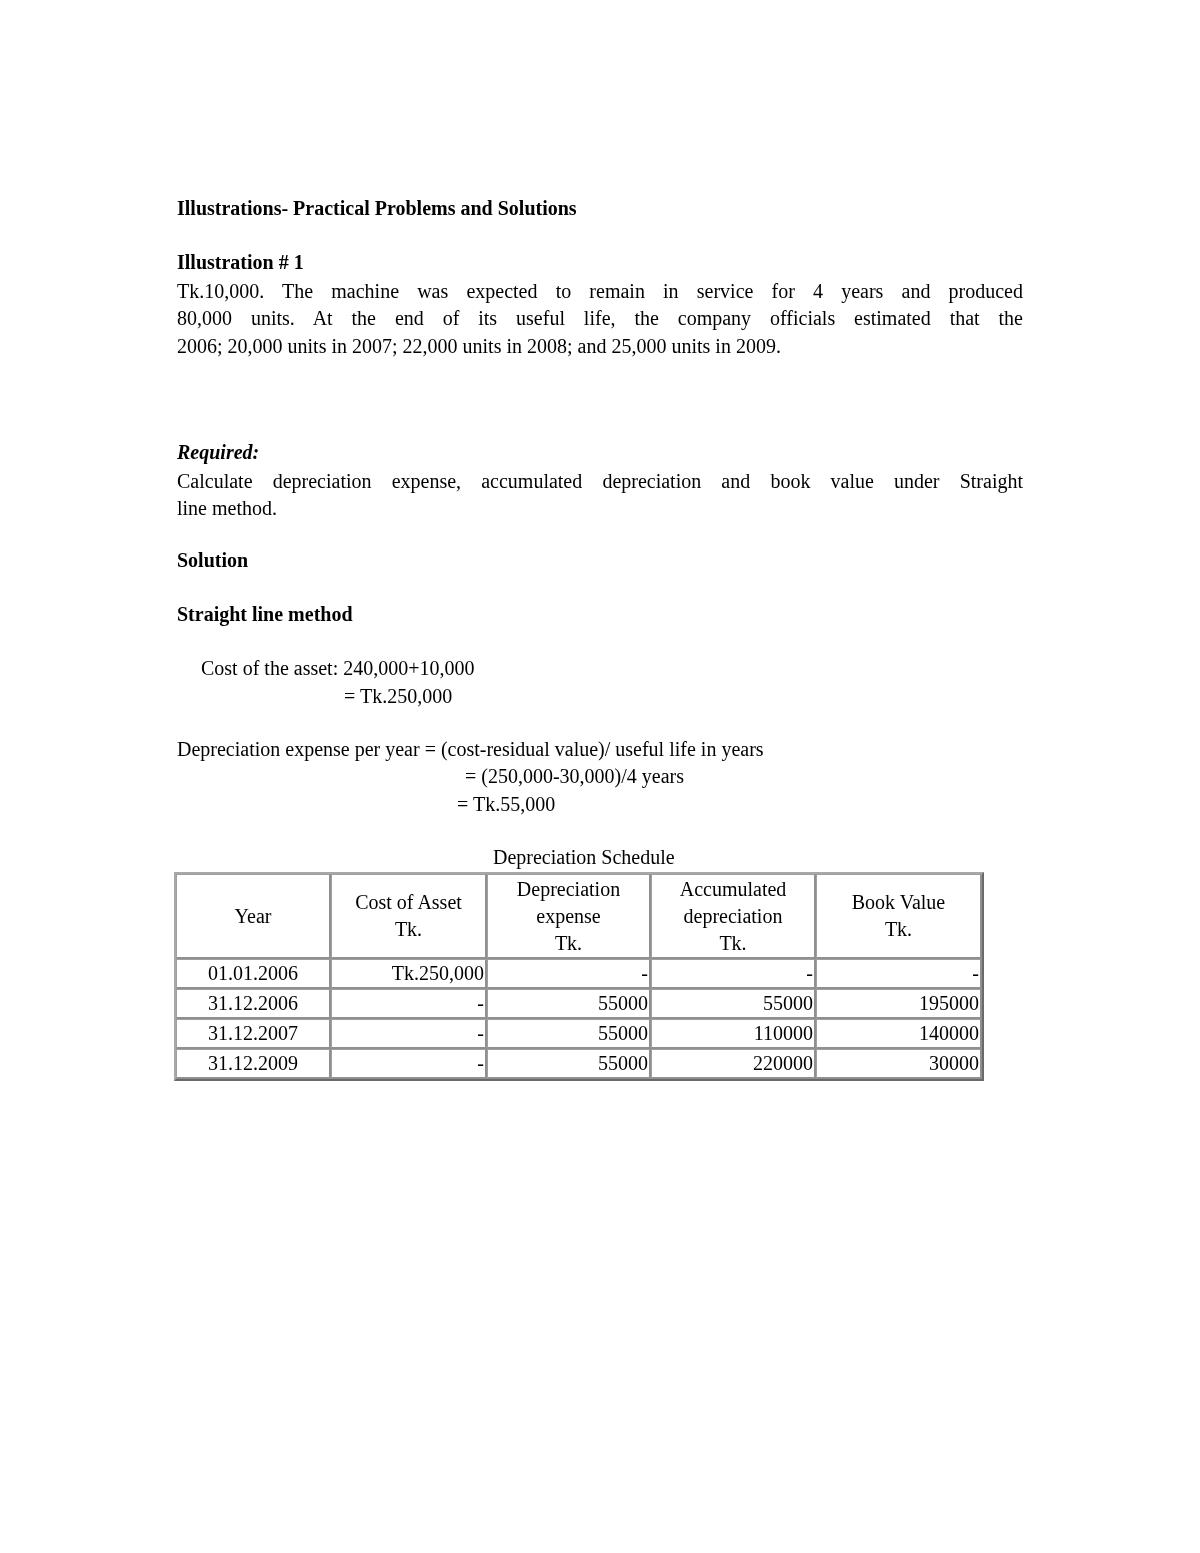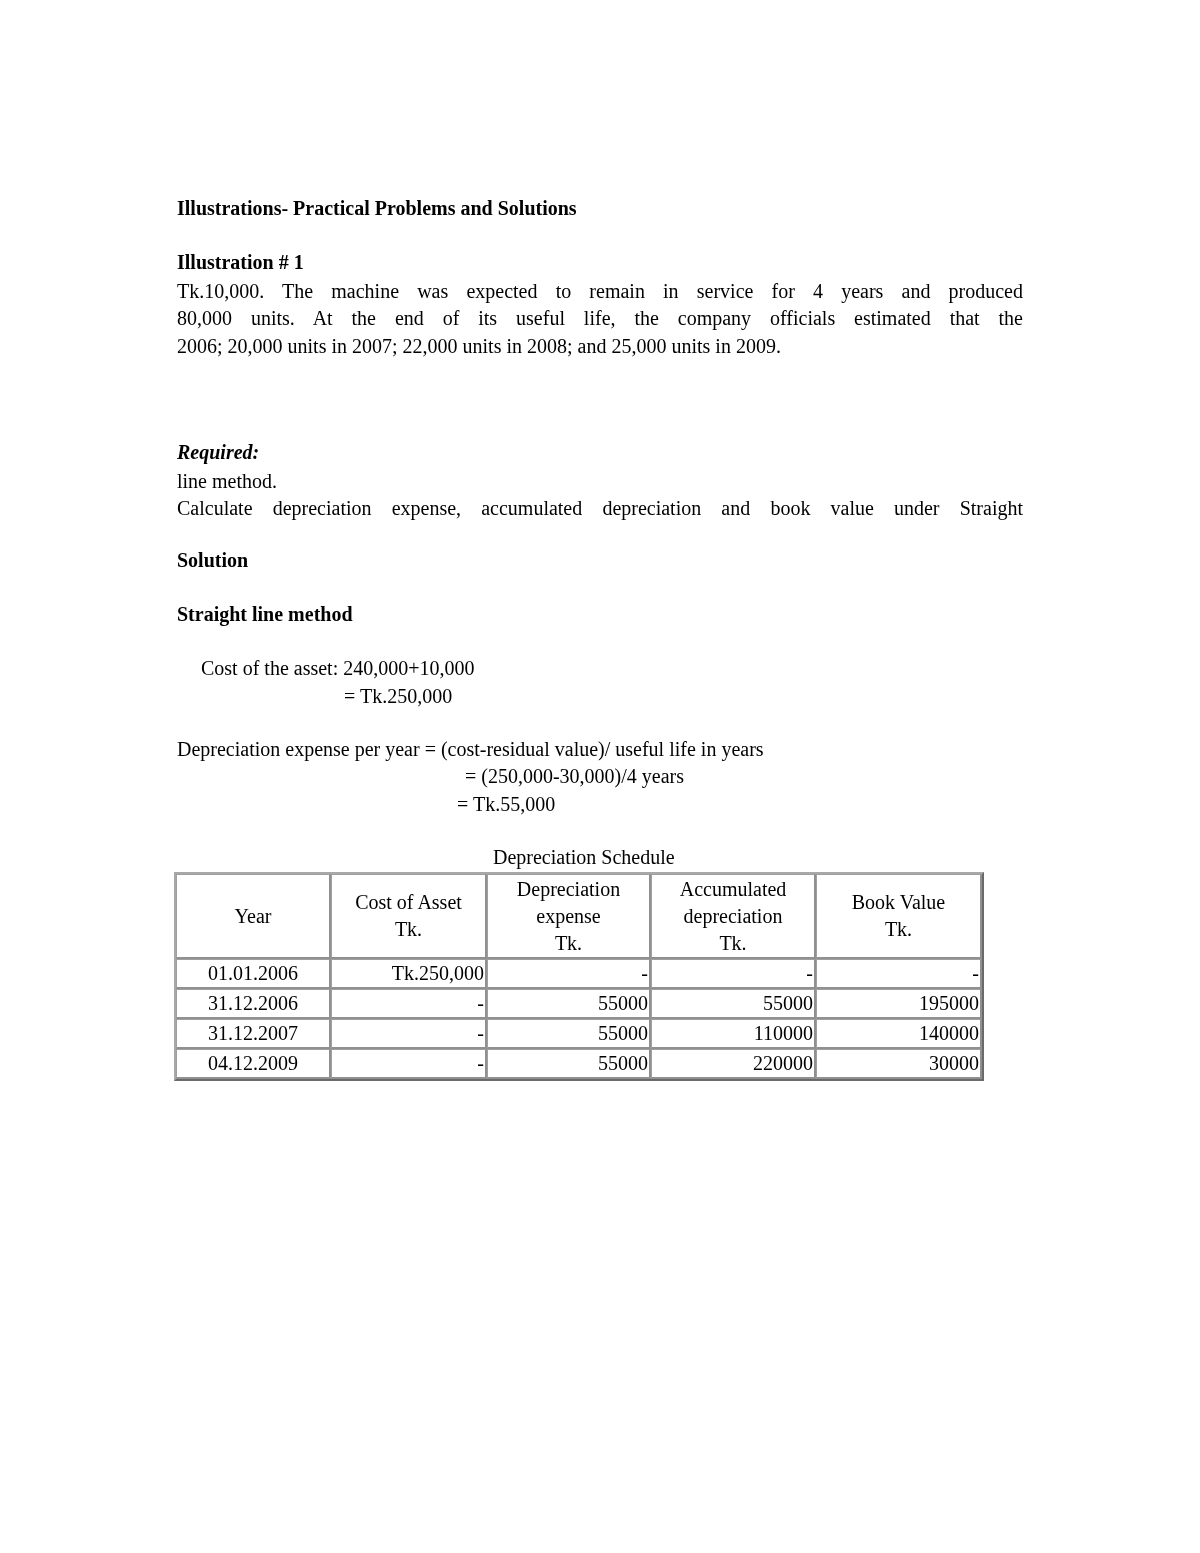--- a/index.html
+++ b/index.html
@@ -38,22 +38,22 @@
   <div class="abs bold" style="top:251px;">Illustration # 1</div>
 
   <div class="para" style="top:278px;">
     <span class="line">Tk.10,000. The machine was expected to remain in service for 4 years and produced</span>
     <span class="line">80,000 units. At the end of its useful life, the company officials estimated that the</span>
     <span class="line last">2006; 20,000 units in 2007; 22,000 units in 2008; and 25,000 units in 2009.</span>
   </div>
 
   <div class="abs bold ital" style="top:441px;">Required:</div>
   <div class="para" style="top:468px;">
+    <span class="line">Calculate depreciation expense, accumulated depreciation and book value under Straight</span>
     <span class="line last">line method.</span>
-    <span class="line">Calculate depreciation expense, accumulated depreciation and book value under Straight</span>
   </div>
 
   <div class="abs bold" style="top:549px;">Solution</div>
   <div class="abs bold" style="top:603px;">Straight line method</div>
 
   <div class="abs" style="top:657px;margin-left:24px;">Cost of the asset: 240,000+10,000</div>
   <div class="abs" style="top:685px; left:167px;">= Tk.250,000</div>
 
   <div class="abs" style="top:738px;">Depreciation expense per year = (cost-residual value)/ useful life in years</div>
   <div class="abs" style="top:765px; left:288px;">= (250,000-30,000)/4 years</div>
@@ -94,21 +94,21 @@
         <td>195000</td>
       </tr>
       <tr>
         <td class="c">31.12.2007</td>
         <td>-</td>
         <td>55000</td>
         <td>110000</td>
         <td>140000</td>
       </tr>
       <tr>
-        <td class="c">04.12.2009</td>
+        <td class="c">31.12.2009</td>
         <td>-</td>
         <td>55000</td>
         <td>220000</td>
         <td>30000</td>
       </tr>
     </tbody>
   </table>
 </div>
 
 </body></html>

